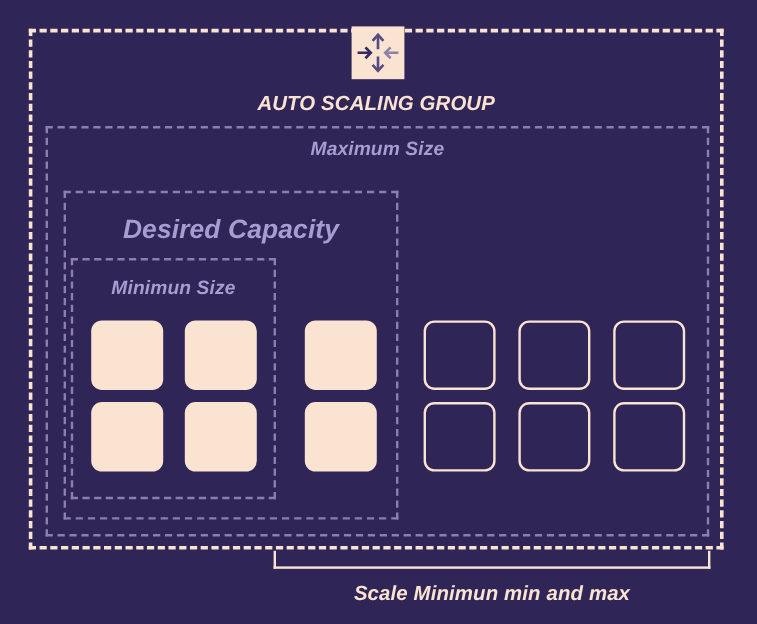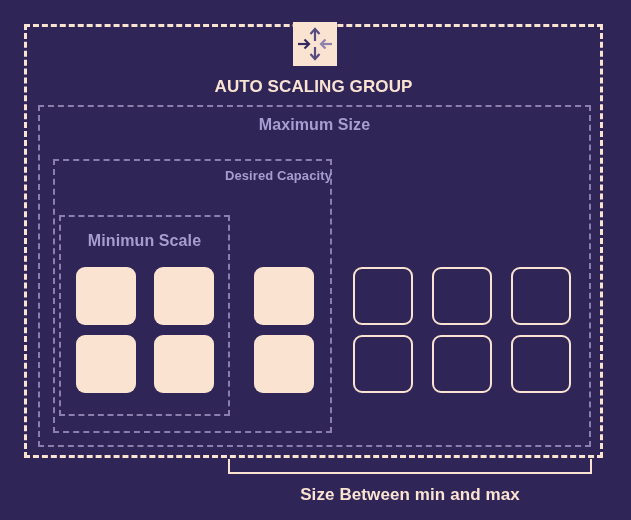--- a/index.html
+++ b/index.html
@@ -11,40 +11,40 @@
     --arrow-mid: #564b82;
     --arrow-light: #8d82ab;
   }
   * { margin: 0; padding: 0; box-sizing: border-box; }
   html, body { width: 631px; height: 520px; }
   body {
     background: var(--bg);
     font-family: "Liberation Sans", sans-serif;
     overflow: hidden;
   }
-  .stage { position: relative; width: 631px; height: 520px; }
+  .stage { position: relative; width: 631px; height: 520px; font-style: italic; }
 
   
   .outer-box {
     position: absolute; left: 24px; top: 24px; width: 579px; height: 434px;
     border: 3px dashed var(--cream);
   }
   .inner-box { position: absolute; border: 2px dashed var(--line-lavender); }
   .max-box { left: 38px; top: 105px; width: 553px; height: 342px; }
   .desired-box { left: 53px; top: 159px; width: 279px; height: 274px; }
   .min-box { left: 59px; top: 215px; width: 171px; height: 201px; }
 
   
   .label {
     position: absolute; text-align: center; font-weight: 700;
     letter-spacing: 0.1px; white-space: nowrap;
   }
   .title-label { left: 24px; width: 579px; top: 77px; font-size: 17px; color: var(--cream); }
   .max-label { left: 38px; width: 553px; top: 116px; font-size: 16px; color: var(--text-lavender); }
-  .desired-label { left: 53px; width: 279px; top: 168px; font-size: 13px; color: var(--text-lavender); text-align: right; }
+  .desired-label { left: 53px; width: 279px; top: 178px; font-size: 22px; color: var(--text-lavender); }
   .min-label { left: 59px; width: 171px; top: 232px; font-size: 16px; color: var(--text-lavender); }
   .scale-label { left: 228px; width: 364px; top: 485px; font-size: 17px; color: var(--cream); }
 
   
   .sq { position: absolute; width: 60px; height: 58px; border-radius: 9px; }
   .sq.filled { background: var(--cream); }
   .sq.outline { border: 2px solid var(--cream); background: transparent; }
 
   
   .icon-chip {
@@ -96,32 +96,32 @@
 
   <div class="label title-label">AUTO SCALING GROUP</div>
 
   <div class="inner-box max-box"></div>
   <div class="label max-label">Maximum Size</div>
 
   <div class="inner-box desired-box"></div>
   <div class="label desired-label">Desired Capacity</div>
 
   <div class="inner-box min-box"></div>
-  <div class="label min-label">Minimun Scale</div>
+  <div class="label min-label">Minimun Size</div>
 
   <div class="sq filled" style="left:76px;  top:267px;"></div>
   <div class="sq filled" style="left:154px; top:267px;"></div>
   <div class="sq filled" style="left:76px;  top:335px;"></div>
   <div class="sq filled" style="left:154px; top:335px;"></div>
   <div class="sq filled" style="left:254px; top:267px;"></div>
   <div class="sq filled" style="left:254px; top:335px;"></div>
 
   <div class="sq outline" style="left:353px; top:267px;"></div>
   <div class="sq outline" style="left:432px; top:267px;"></div>
   <div class="sq outline" style="left:511px; top:267px;"></div>
   <div class="sq outline" style="left:353px; top:335px;"></div>
   <div class="sq outline" style="left:432px; top:335px;"></div>
   <div class="sq outline" style="left:511px; top:335px;"></div>
 
   <div class="bracket"></div>
-  <div class="label scale-label">Size Between min and max</div>
+  <div class="label scale-label">Scale Minimun min and max</div>
 
 </div>
 
 </body></html>

